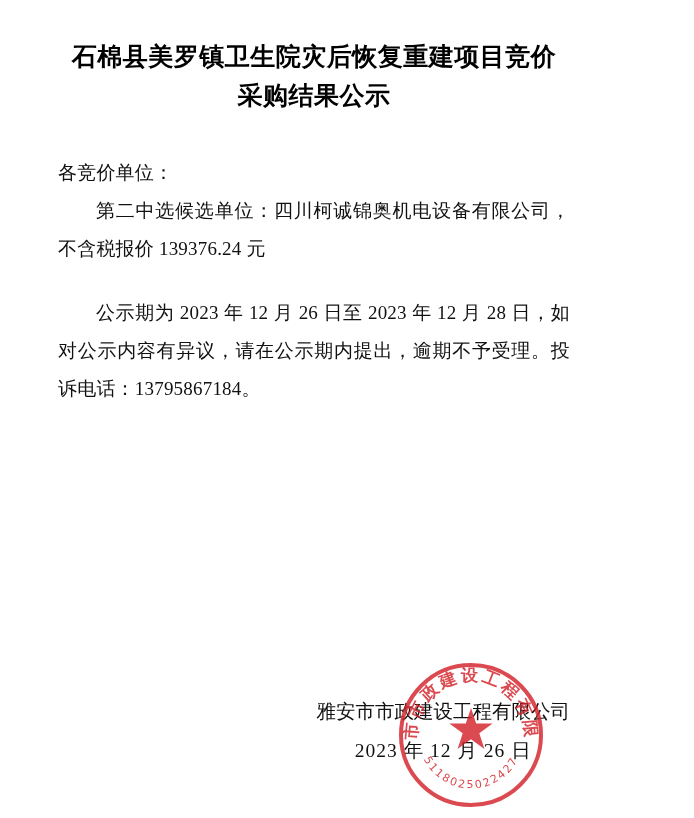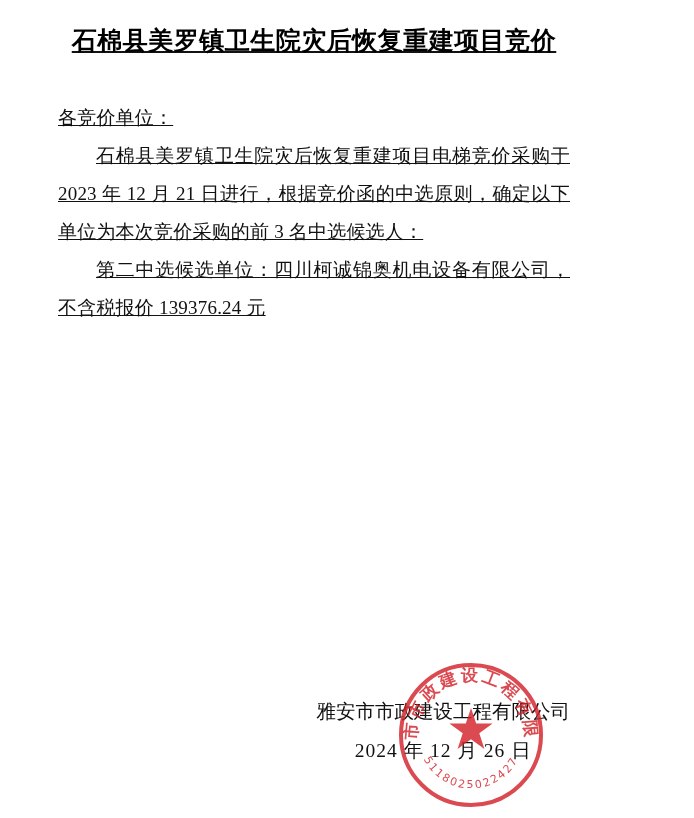--- a/index.html
+++ b/index.html
@@ -12,22 +12,21 @@
     background: #ffffff;
     font-family: "Liberation Serif", "DejaVu Serif", serif;
     color: #121212;
     overflow: hidden;
   }
   .page {
     position: relative;
     width: 628px;
     height: 818px;
     box-sizing: border-box;
-    padding: 14px 58px 0 58px;
-    text-decoration: underline;
+    padding: 30px 58px 0 58px;
   }
   .doc-title {
     text-align: center;
     font-family: "DejaVu Sans", "Liberation Sans", sans-serif;
     font-weight: bold;
     font-size: 25px;
     line-height: 1.55;
     letter-spacing: 0.5px;
     margin: 8px 0 0 0;
     color: #000;
@@ -85,31 +84,32 @@
     opacity: 0.82;
   }
 </style>
 </head>
 <body>
 
 <div class="page">
 
   <div class="doc-title">
     <span class="title-line">石棉县美罗镇卫生院灾后恢复重建项目竞价</span>
+    <span class="title-line">采购结果公示</span>
   </div>
 
   <div class="body-block">
     <p class="para">各竞价单位：</p>
-    <p class="para indent">石棉县美罗镇卫生院灾后恢复重建项目电梯竞价采购于 2023 年 12 月 21 日进行，根据竞价函的中选原则，确定以下单位为本次竞价采购的前 3 名中选候选人：</p>
     <p class="para indent">第二中选候选单位：四川柯诚锦奥机电设备有限公司，不含税报价 139376.24 元</p>
+    <p class="para indent gap">公示期为 2023 年 12 月 26 日至 2023 年 12 月 28 日，如对公示内容有异议，请在公示期内提出，逾期不予受理。投诉电话：13795867184。</p>
   </div>
 
   <div class="sign-block">
     <span class="sign-line">雅安市市政建设工程有限公司</span>
-    <span class="sign-line sign-date">2024 年 12 月  26 日</span>
+    <span class="sign-line sign-date">2023 年 12 月  26 日</span>
   </div>
 
   <div class="seal">
     <svg viewBox="0 0 150 150" width="150" height="150" xmlns="http://www.w3.org/2000/svg">
       <circle cx="75" cy="75" r="70" fill="none" stroke="#d2232a" stroke-width="4"></circle>
       <path id="sealArcTop" d="M 75,75 m -54,0 a 54,54 0 1,1 108,0" fill="none" stroke="none"></path>
       <text font-family="'DejaVu Sans','Liberation Sans',sans-serif" font-size="17" font-weight="bold" fill="#d2232a" letter-spacing="3">
         <textPath href="#sealArcTop" startOffset="50%" text-anchor="middle">雅安市市政建设工程有限公司</textPath>
       </text>
       <path id="sealArcBottom" d="M 75,75 m -50,18 a 53,53 0 0,0 100,0" fill="none" stroke="none"></path>

